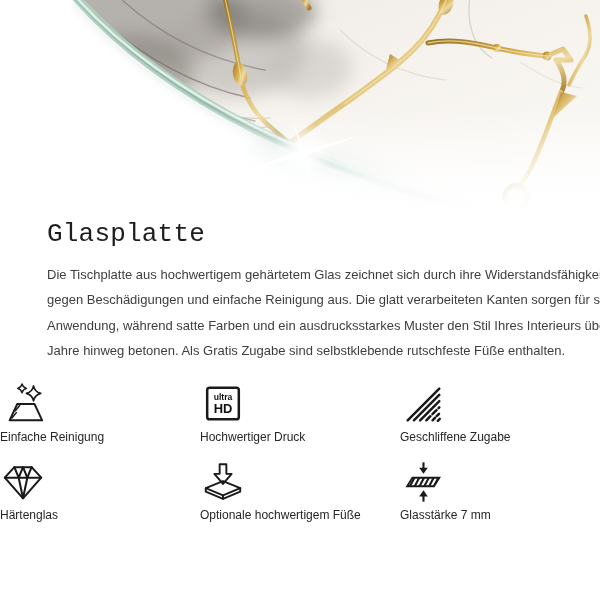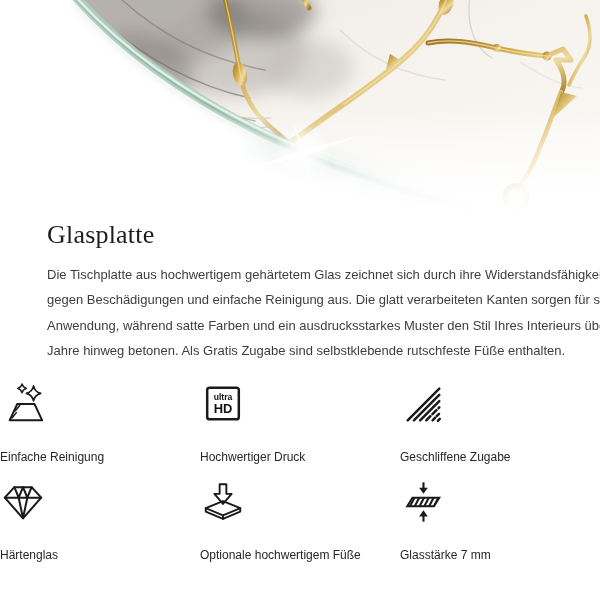--- a/index.html
+++ b/index.html
@@ -5,33 +5,33 @@
   html,body{margin:0;padding:0;}
   body{
     width:600px;height:600px;overflow:hidden;background:#ffffff;
     font-family:"Liberation Sans",sans-serif;
     -webkit-font-smoothing:antialiased;
   }
   .hero{height:212px;width:600px;position:relative;}
   .hero svg{display:block;}
   .content{padding:0 30px 0 47px;}
   h1{
-    font-family:Liberation Serif, serif;
+    font-family:Liberation Mono, monospace;
     font-weight:400;font-size:26px;line-height:31.5px;
     color:#1d1d1d;margin:7px 0 0;letter-spacing:.2px;
   }
   .para{margin-top:11px;color:#3e3e3e;font-size:13px;line-height:25.5px;}
   .para div{white-space:nowrap;}
   .features{
     margin-top:17px;display:grid;grid-template-columns:repeat(3,200px);
     row-gap:14px;width:600px;
   }
   .feature{display:flex;flex-direction:column;align-items:flex-start;}
   .feature .icon{width:46px;height:46px;}
-  .feature .label{margin-top:23px;font-size:12px;color:#262626;line-height:15px;}
+  .feature .label{margin-top:3px;font-size:12px;color:#262626;line-height:15px;}
   .ico{stroke:#1a1a1a;fill:none;}
 </style>
 </head>
 <body>
 
 <div class="hero">
   <svg width="600" height="212" viewBox="0 0 600 212">
     <defs>
       <clipPath id="plateClip">
           <path d="M75,-6 Q230,170 620,240 L620,-6 Z"></path>

